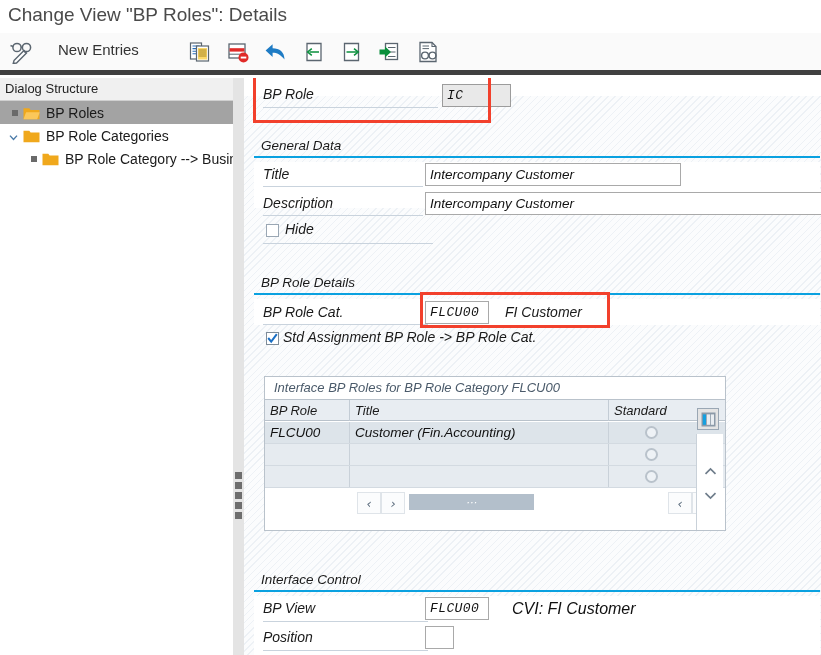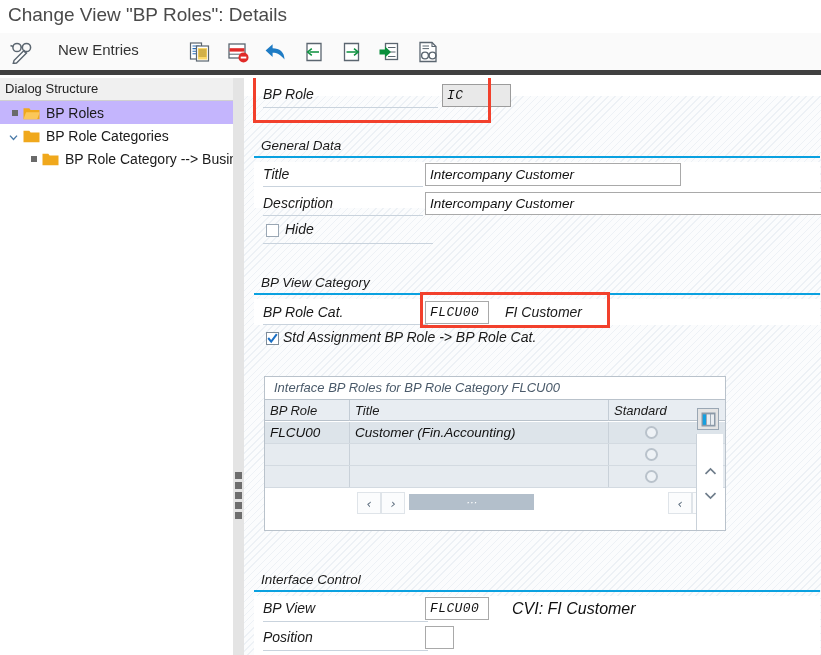--- a/index.html
+++ b/index.html
@@ -67,21 +67,21 @@
   }
   .tree-body { position: absolute; left: 0; top: 23px; width: 233px; }
   .tnode {
     position: relative;
     height: 23px;
     display: flex; align-items: center;
     font-size: 14px; color: #1a1a1a;
     white-space: nowrap;
     cursor: default;
   }
-  .tnode.sel { background: #c4b5fd; }
+  .tnode.sel { background: #a3a3a3; }
   .tnode .bullet {
     width: 6px; height: 6px;
     background: #6a6a6a;
     display: inline-block;
     margin-right: 5px;
     flex: none;
   }
   .tnode .chev {
     width: 11px; height: 11px;
     margin-right: 4px; flex: none;
@@ -462,21 +462,21 @@
 
     <div class="flabel" style="left:19px; top:117px;">Description</div>
     <div class="underline" style="left:19px; top:137px; width:160px;"></div>
     <div class="inp open-right" style="left:181px; top:114px; width:400px; height:23px;">Intercompany Customer</div>
 
     <div class="cbox" style="left:22px; top:146px;"></div>
     <div class="flabel" style="left:41px; top:143px;">Hide</div>
     <div class="underline" style="left:19px; top:165px; width:170px;"></div>
 
     <div class="sect" style="top:197px;">
-      <div class="sect-label">BP View Category</div>
+      <div class="sect-label">BP Role Details</div>
       <div class="sect-rule"></div>
     </div>
 
     <div class="white-strip" style="left:10px; top:221px; width:566px; height:26px;"></div>
 
     <div class="flabel" style="left:19px; top:226px;">BP Role Cat.</div>
     <div class="underline" style="left:19px; top:246px; width:165px;"></div>
     <div class="inp mono" style="left:181px; top:223px; width:64px; height:23px;">FLCU00</div>
     <div class="fvalue" style="left:261px; top:226px;">FI Customer</div>
     <div class="redbox" style="left:176px; top:214px; width:190px; height:36px;"></div>

